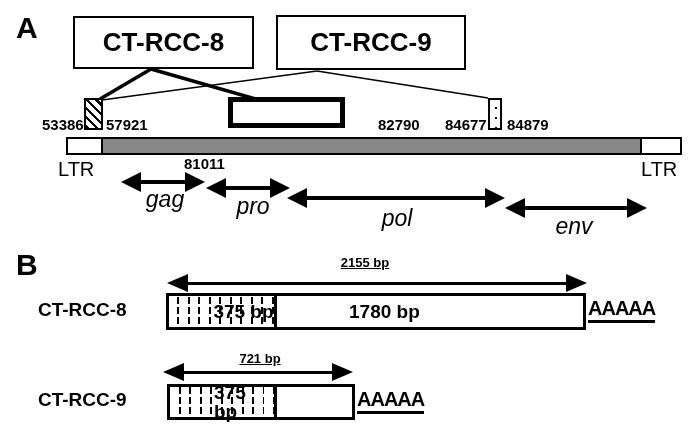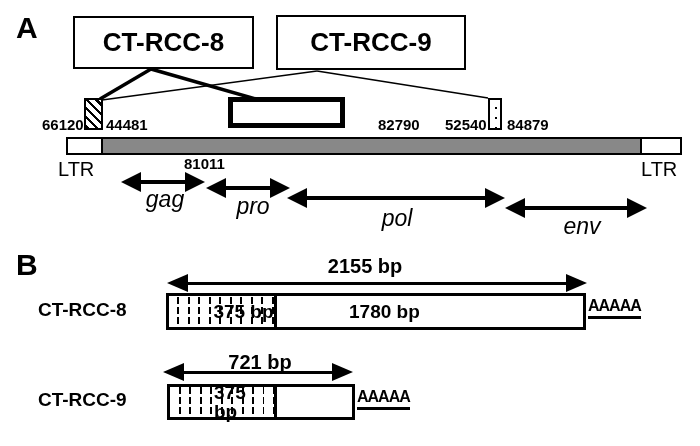--- a/index.html
+++ b/index.html
@@ -36,34 +36,34 @@
   .g-arrow .head{border-top:10.5px solid transparent;border-bottom:10.5px solid transparent;}
   .g-arrow .head.hl{border-right:20px solid #000;}
   .g-arrow .head.hr{border-left:20px solid #000;}
   .g-arrow .shaft{flex:1;height:4px;background:#000;margin:0 -3px;}
   .b-arrow .head{border-top:9px solid transparent;border-bottom:9px solid transparent;}
   .b-arrow .head.hl{border-right:21px solid #000;}
   .b-arrow .head.hr{border-left:21px solid #000;}
   .b-arrow .shaft{flex:1;height:3px;background:#000;margin:0 -3px;}
   
   .row-name{position:absolute;font-weight:bold;font-size:19px;line-height:1;}
-  .span-label{position:absolute;font-weight:bold;font-size:20px;line-height:1;transform:translateX(-50%);}
+  .span-label{position:absolute;font-weight:bold;font-size:13px;line-height:1;transform:translateX(-50%);text-decoration:underline;}
   .tbar{position:absolute;border:3px solid #000;box-sizing:border-box;display:flex;background:#fff;}
   .tbar-8{left:166px;top:293px;width:420px;height:37px;}
   .tbar-9{left:167px;top:384px;width:188px;height:36px;}
   .tseg{display:flex;align-items:center;justify-content:center;font-weight:bold;font-size:19px;line-height:1;box-sizing:border-box;}
   .tseg.dashed{flex:none;border-right:3px solid #000;background-color:#fff;
       background-image:
         repeating-linear-gradient(0deg,#fff 0 3px,rgba(255,255,255,0) 3px 10px),
         repeating-linear-gradient(90deg,rgba(0,0,0,0) 0 8.5px,#000 8.5px 10.5px); padding-left: 44px;}
   .tbar-8 .tseg.dashed{width:108px;}
   .tbar-9 .tseg.dashed{width:107px;}
   .tseg.plain{flex:1;}
   .tbar-8 .tseg.plain{justify-content:flex-start;padding-left:72px;}
-  .polya{position:absolute;font-weight:bold;font-size:16px;line-height:1.05;letter-spacing:-1px;
+  .polya{position:absolute;font-weight:bold;font-size:20px;line-height:1.05;letter-spacing:-1px;
         border-bottom:3px solid #000;padding-bottom:1px;}
 </style>
 </head>
 <body>
 
 <div id="figure">
 
   <svg class="overlay" width="700" height="446" viewBox="0 0 700 446">
     <line x1="151" y1="69" x2="100" y2="99" stroke="#000" stroke-width="3.5"></line>
     <line x1="151" y1="69" x2="256" y2="99" stroke="#000" stroke-width="3.5"></line>
@@ -77,25 +77,25 @@
     <span>CT-RCC-8</span>
   </div>
   <div class="tbox tbox9">
     <span>CT-RCC-9</span>
   </div>
 
   <div class="exon exon-hatched"></div>
   <div class="exon exon-thick"></div>
   <div class="exon exon-dotted"></div>
 
-  <span class="coord" style="left:42px;">66120</span>
-  <span class="coord" style="left:106px;">44481</span>
+  <span class="coord" style="left:42px;">53386</span>
+  <span class="coord" style="left:106px;">57921</span>
   <span class="coord" style="left:184px;margin-top:39px;">81011</span>
   <span class="coord" style="left:350px;margin-left:28px;">82790</span>
-  <span class="coord" style="left:445px;">52540</span>
+  <span class="coord" style="left:445px;">84677</span>
   <span class="coord" style="left:507px;">84879</span>
 
   <div class="genome-bar">
     <div class="ltr-seg left"></div>
     <div class="internal-seg" style="background: rgb(136, 136, 136);"></div>
     <div class="ltr-seg right"></div>
   </div>
 
   <span class="ltr-label" style="left:58px;">LTR</span>
   <span class="ltr-label" style="left:641px;">LTR</span>
@@ -117,21 +117,21 @@
   </div>
   <div class="darrow g-arrow" style="left:505px;top:198px;width:142px;">
     <span class="head hl"></span>
     <span class="shaft"></span>
     <span class="head hr"></span>
   </div>
 
   <span class="gene-label" style="left:165px;top:188px;">gag</span>
   <span class="gene-label" style="left:253px;top:195px;">pro</span>
   <span class="gene-label" style="left:397px;top:207px;">pol</span>
-  <span class="gene-label" style="left:574px;top:215px;margin-left:8px;">env</span>
+  <span class="gene-label" style="left:574px;top:215px;">env</span>
 
   <div class="panel-label" style="left:16px;top:250px;">B</div>
 
   <span class="row-name" style="left:38px;top:300px;">CT-RCC-8</span>
   <span class="span-label" style="left:365px;top:256px;">2155 bp</span>
   <div class="darrow b-arrow" style="left:167px;top:274px;width:420px;">
     <span class="head hl"></span>
     <span class="shaft"></span>
     <span class="head hr"></span>
   </div>

